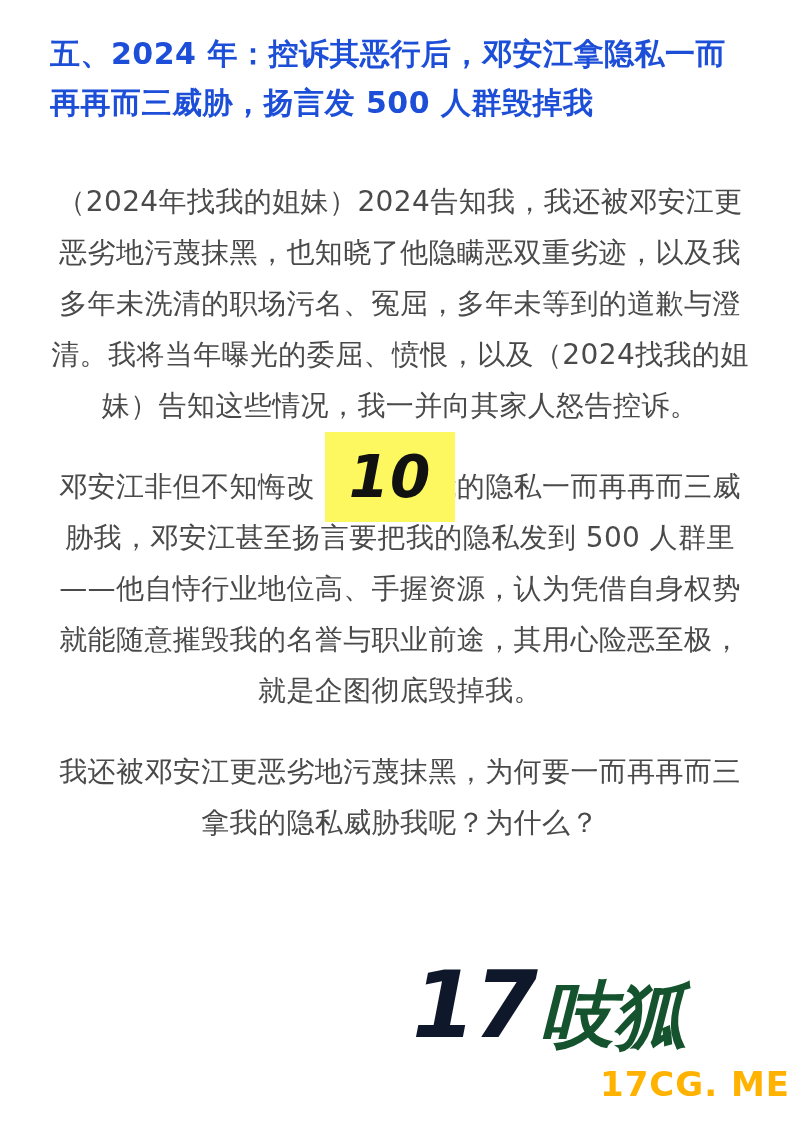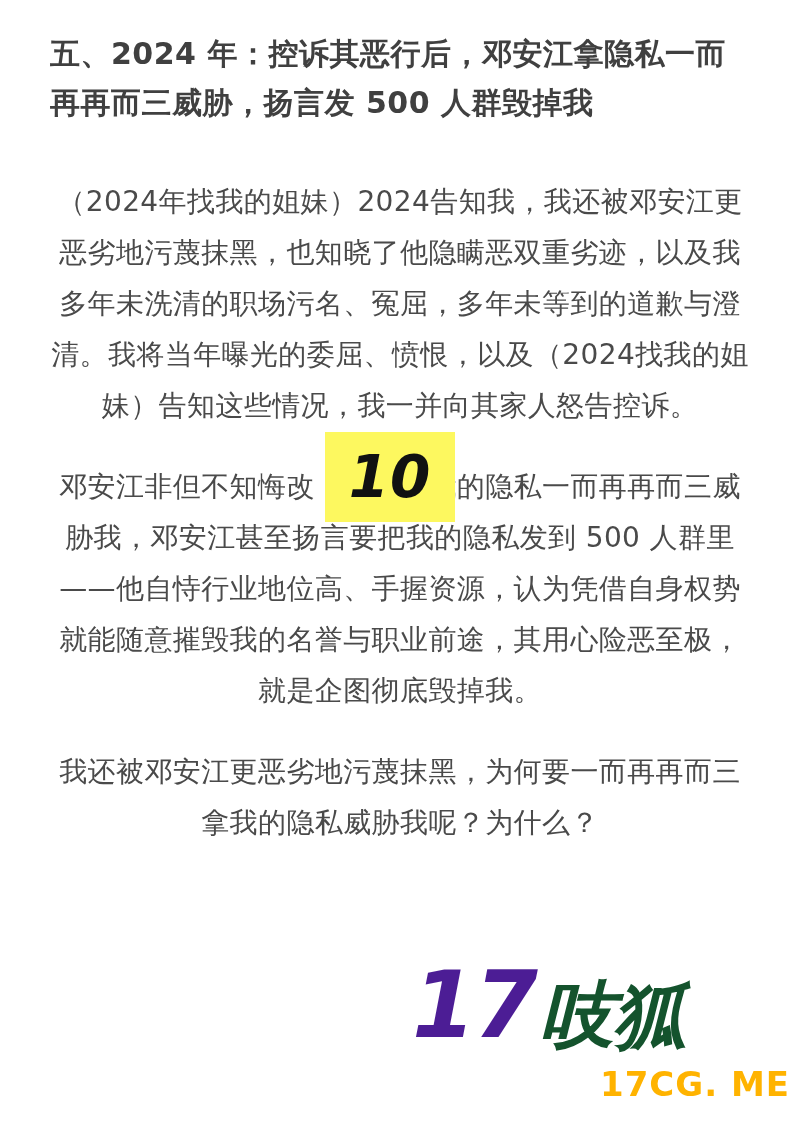--- a/index.html
+++ b/index.html
@@ -19,21 +19,21 @@
     position: relative;
     width: 800px;
     height: 1136px;
     box-sizing: border-box;
     padding: 30px 50px 0 50px;
   }
   .heading {
     font-size: 30px;
     font-weight: bold;
     line-height: 1.62;
-    color: #404040;
+    color: #1d4ed8;
     letter-spacing: 0.5px;
     margin: 0 0 12px 0;
   }
   .para {
     font-size: 28px;
     line-height: 1.82;
     color: #4a4a4a;
     letter-spacing: 0.4px;
     margin: 0;
     text-align: center;
@@ -76,21 +76,21 @@
     left: 0;
     top: 0;
     display: flex;
     align-items: flex-end;
     line-height: 1;
   }
   .wm-17 {
     font-size: 92px;
     font-weight: bold;
     font-style: italic;
-    color: #4c1d95;
+    color: #0f172a;
     text-shadow:
        3px 0 0 #ffffff, -3px 0 0 #ffffff, 0 3px 0 #ffffff, 0 -3px 0 #ffffff,
        2px 2px 0 #ffffff, -2px 2px 0 #ffffff, 2px -2px 0 #ffffff, -2px -2px 0 #ffffff;
     letter-spacing: -2px;
   }
   .wm-cn {
     font-size: 74px;
     font-weight: bold;
     font-style: italic;
     color: #14532d;

